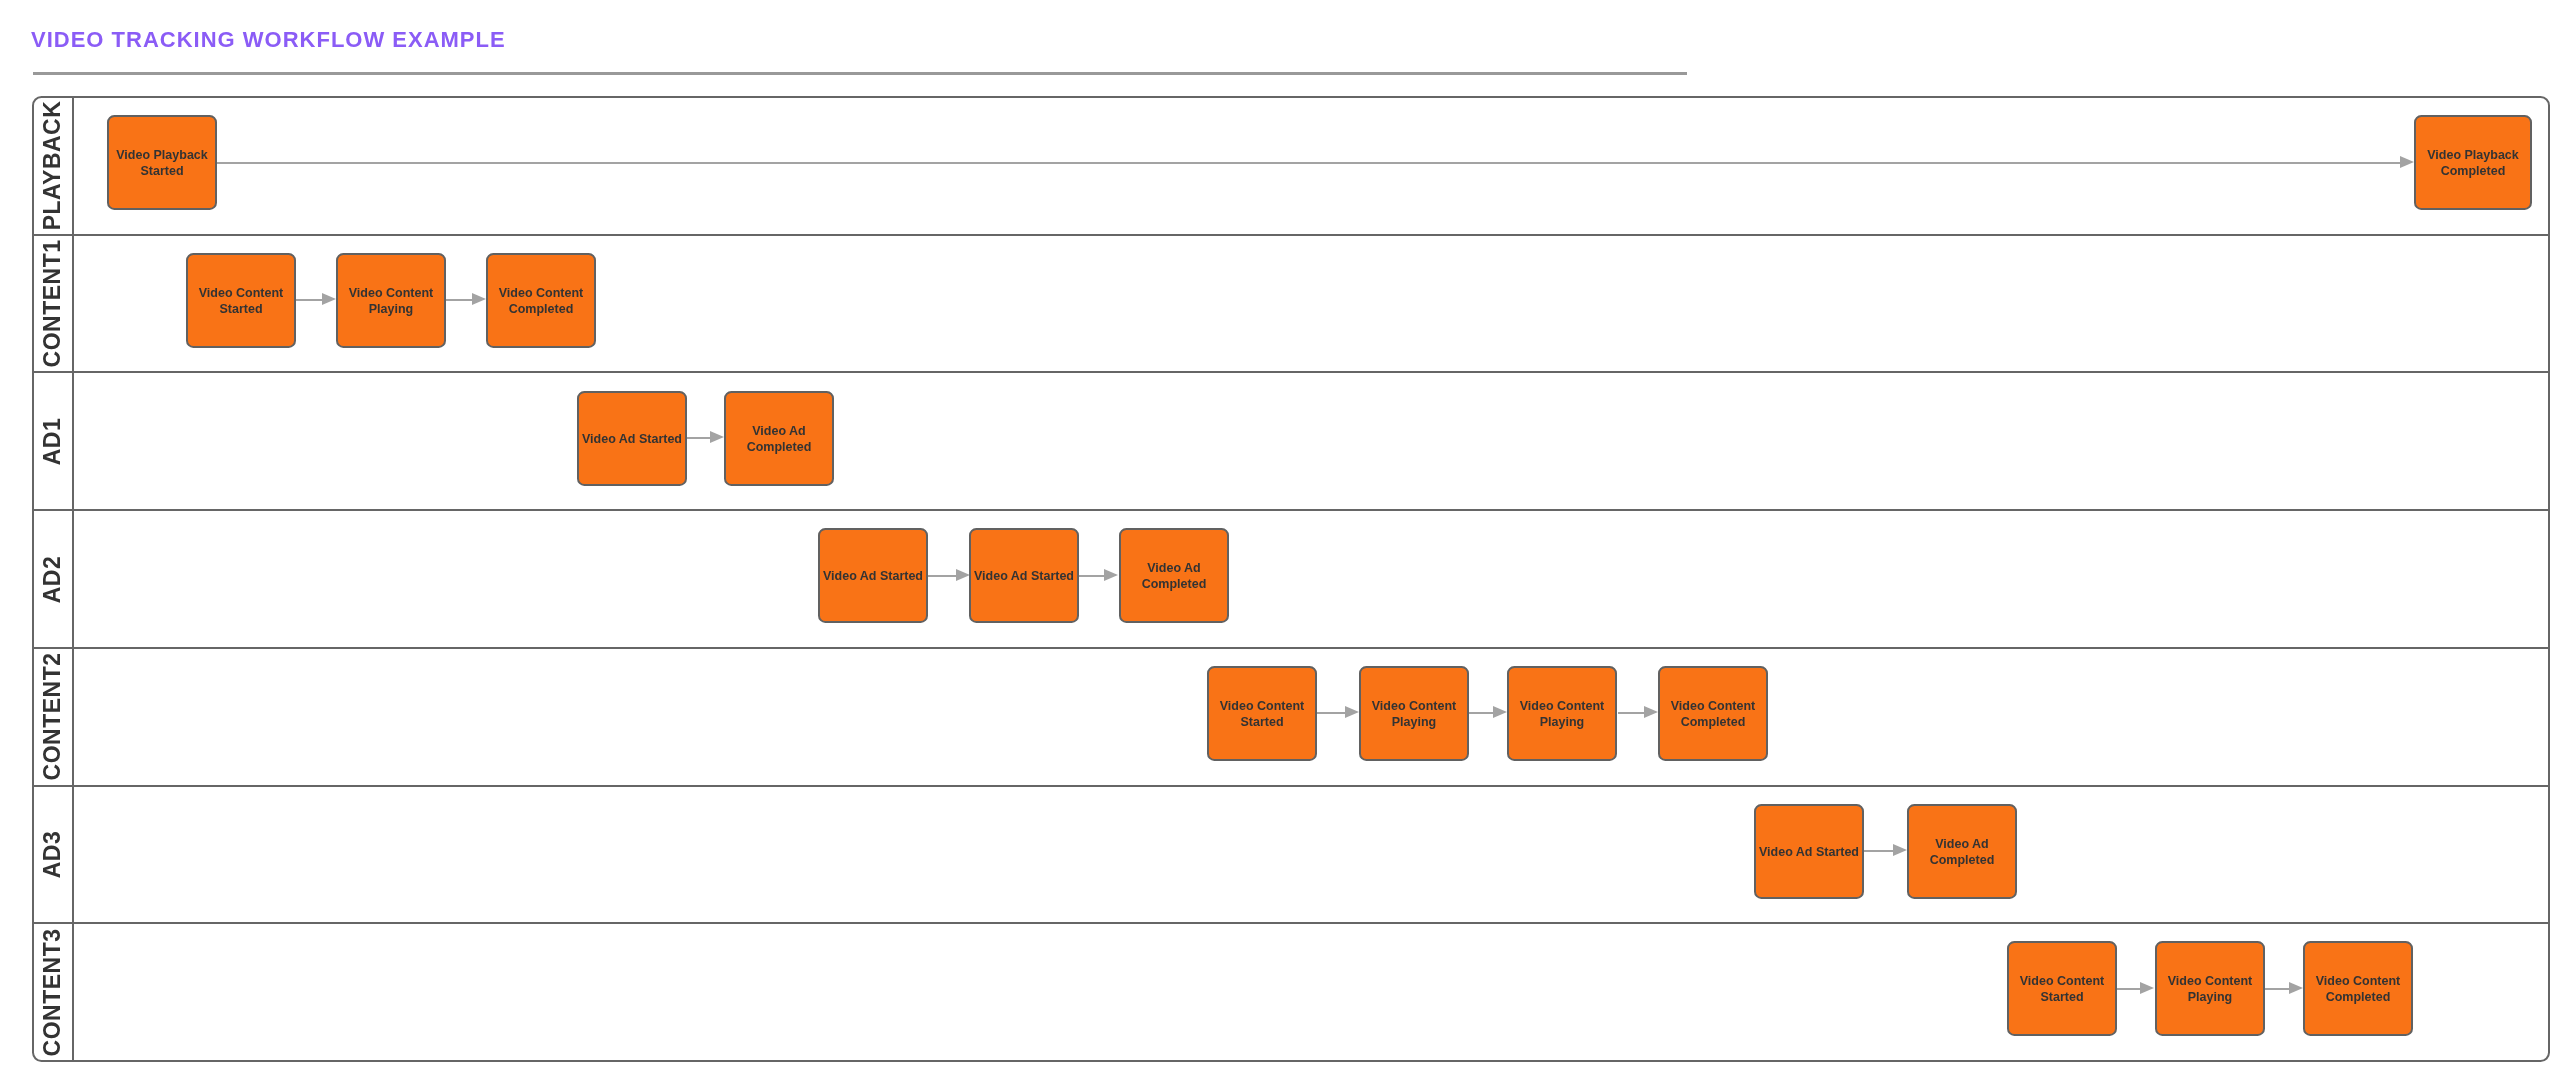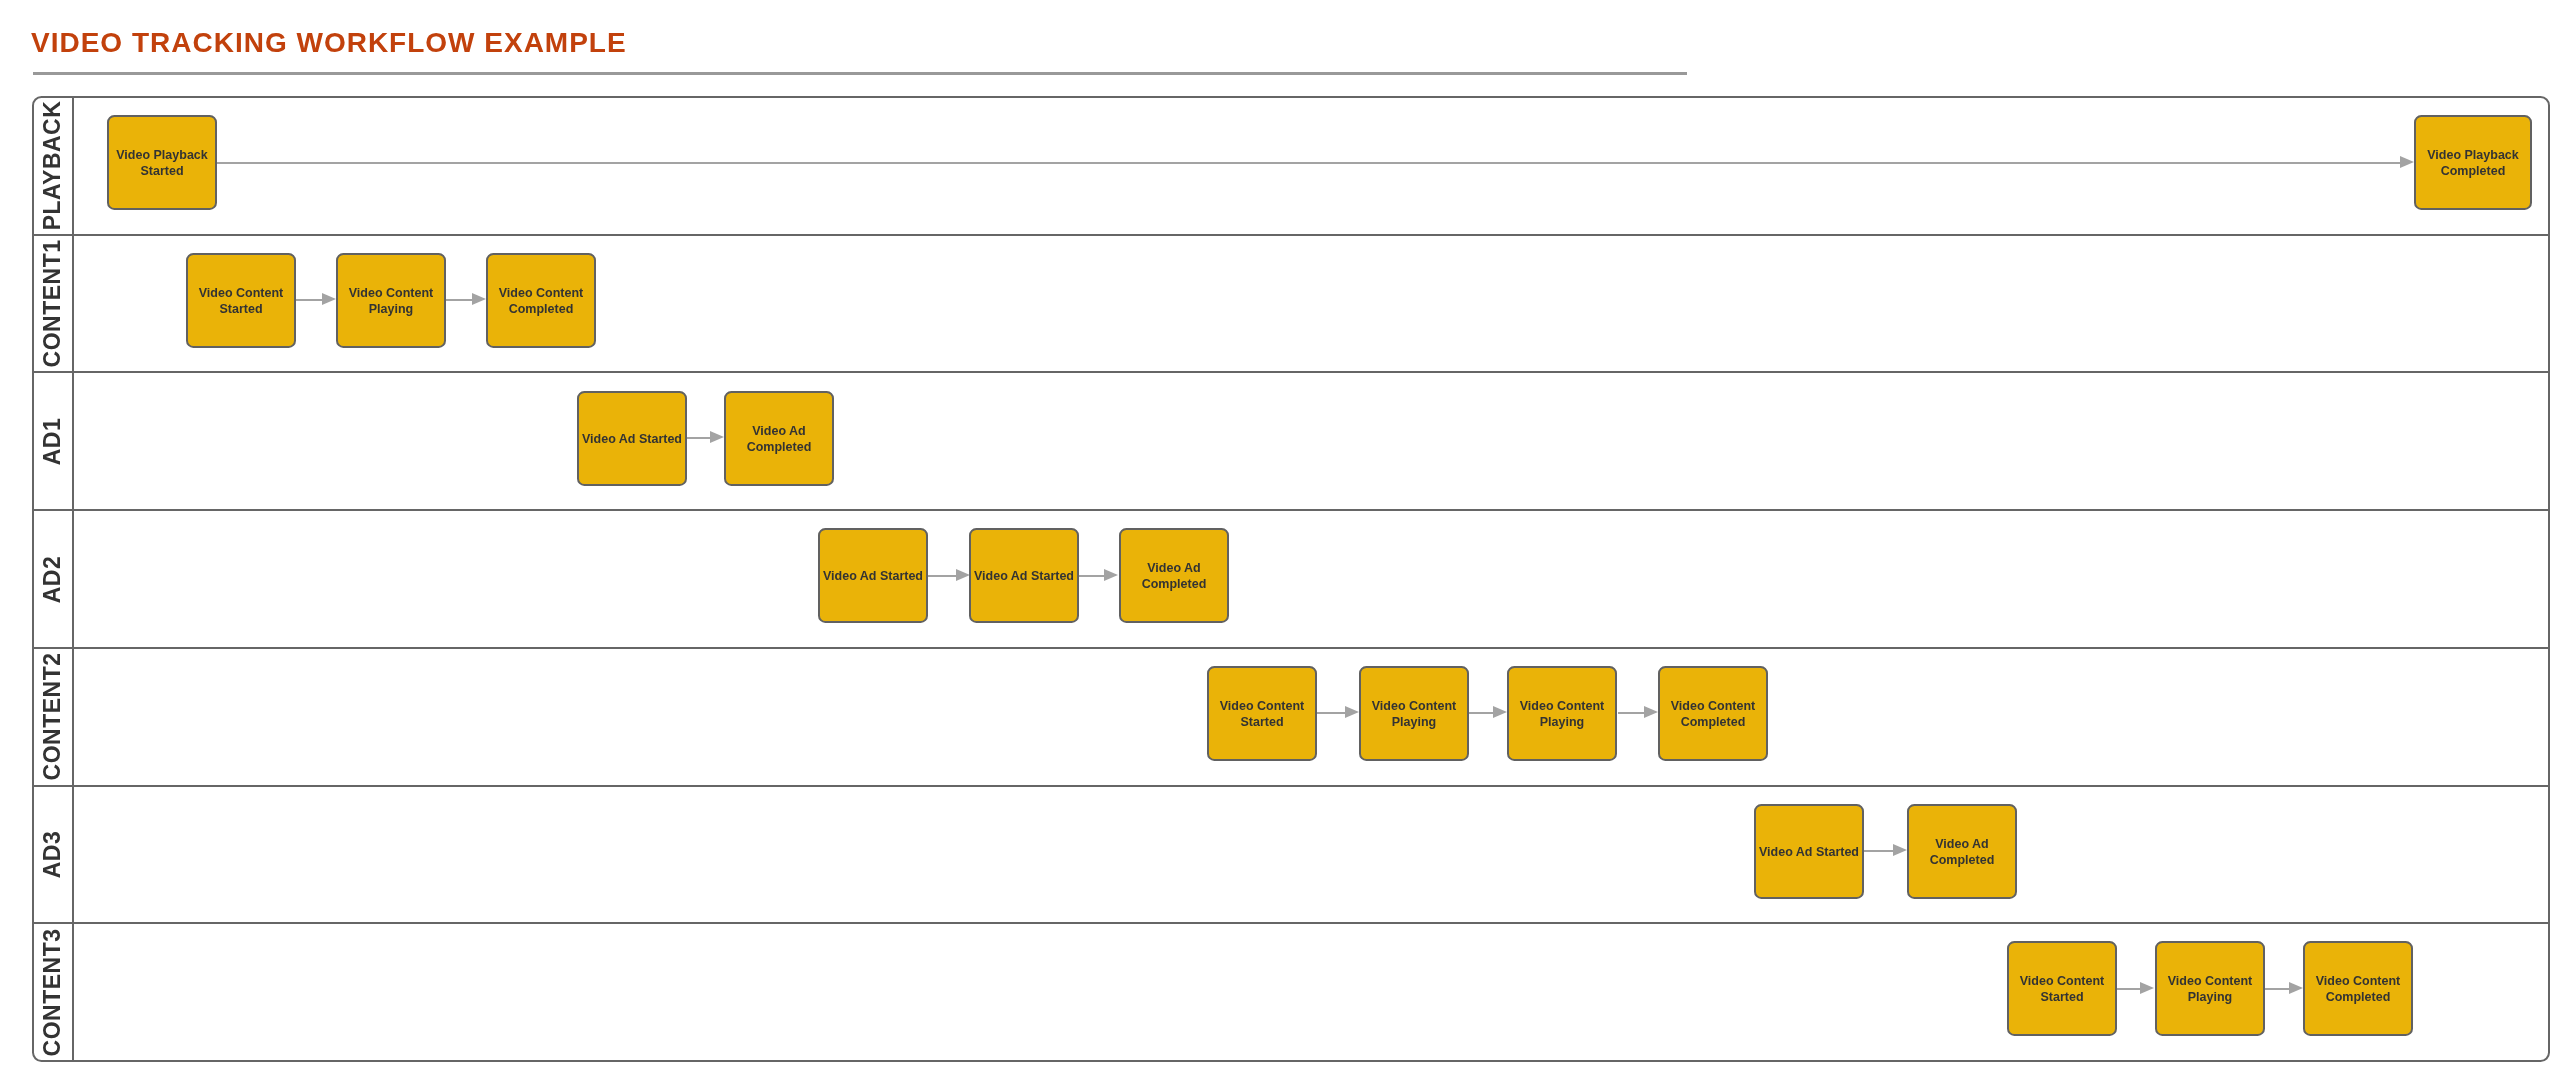--- a/index.html
+++ b/index.html
@@ -7,22 +7,22 @@
   body {
     width: 2576px; height: 1087px;
     position: relative;
     font-family: "Liberation Sans", "DejaVu Sans", sans-serif;
     overflow: hidden;
   }
 
   
   .page-title {
     position: absolute; left: 31px; top: 27px;
-    font-size: 28px; font-weight: bold; letter-spacing: 1px;
-    color: #c2410c; white-space: nowrap;
+    font-size: 22px; font-weight: bold; letter-spacing: 1px;
+    color: #8b5cf6; white-space: nowrap;
   }
   .title-underline {
     position: absolute; left: 33px; top: 72px;
     width: 1654px; height: 2.6px; background: #999999;
   }
 
   
   .pool {
     position: absolute; left: 32px; top: 96px;
     width: 2518px; height: 966px;
@@ -45,21 +45,21 @@
   }
   .lane-body { flex: 1 1 auto; }
 
   
   .overlay { position: absolute; left: 0; top: 0; width: 2576px; height: 1087px; pointer-events: none; }
   .overlay > * { pointer-events: auto; }
 
   .node {
     position: absolute;
     width: 110px; height: 95px;
-    background: #eab308;
+    background: #f97316;
     border: 2.6px solid #616161; border-radius: 7.3px;
     display: flex; align-items: center; justify-content: center;
     text-align: center;
     font-size: 12.5px; font-weight: bold; color: #333333;
     line-height: 16px;
     white-space: pre-line;
   }
   .node.wide { width: 118px; }
 
   .edge { position: absolute; height: 13.5px; }

